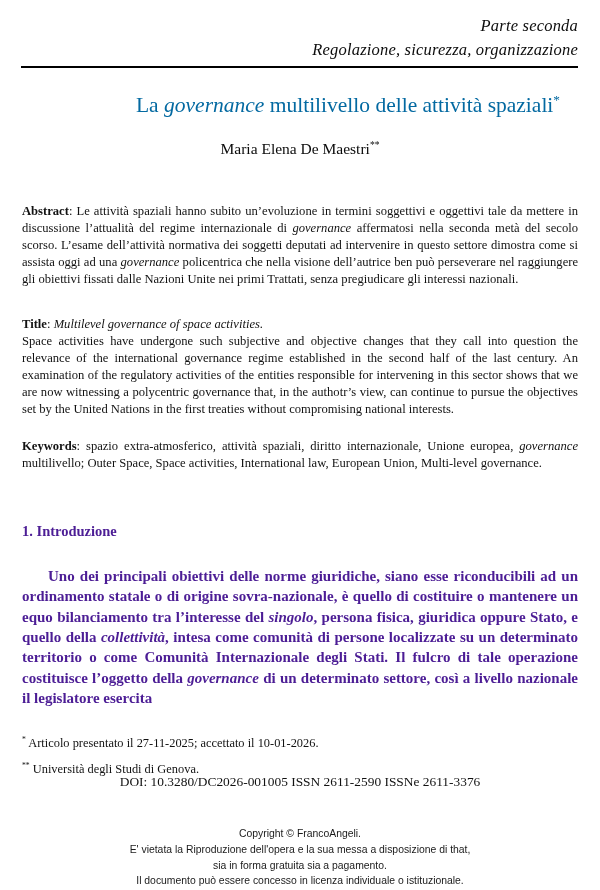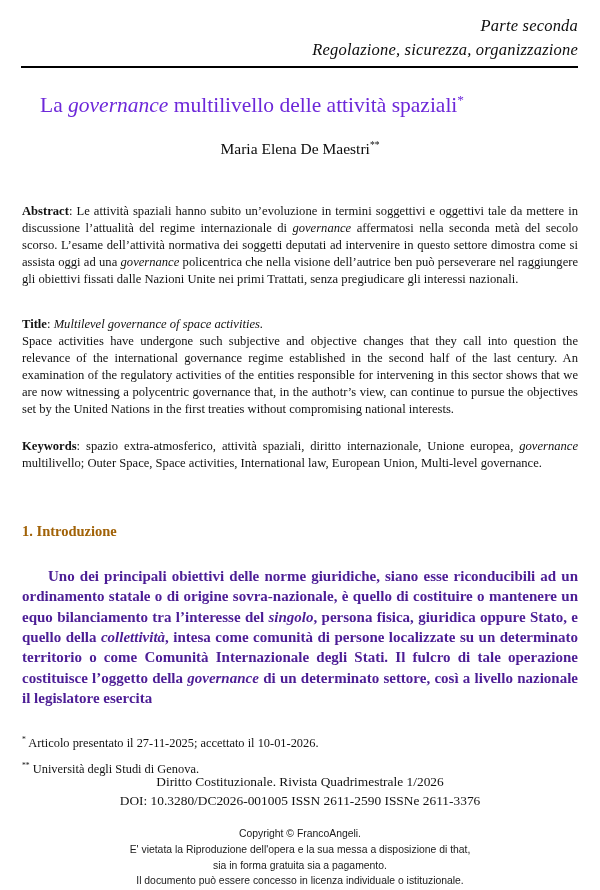--- a/index.html
+++ b/index.html
@@ -41,24 +41,24 @@
     height: 2px;
     background: #000000;
   }
 
   
   .title {
     position: absolute;
     top: 92px;
     left: 40px;
     right: 40px;
-    text-align: left;
+    text-align: right;
     font-size: 21.5px;
     line-height: 1.3;
-    color: #6d28d9;
+    color: #0369a1;
   }
   .title i { font-style: italic; }
   .author {
     position: absolute;
     top: 140px;
     left: 40px;
     right: 40px;
     text-align: center;
     font-size: 15.5px;
     color: #0a0a0a;
@@ -88,21 +88,21 @@
   #keywords-block { top: 438px; }
 
   
   .section-heading {
     position: absolute;
     top: 523px;
     left: 22px;
     width: 556px;
     font-size: 14.5px;
     font-weight: bold;
-    color: #a16207;
+    color: #4c1d95;
   }
 
   
   .body-par {
     position: absolute;
     top: 566px;
     left: 22px;
     width: 556px;
     text-align: justify;
     font-size: 15px;
@@ -174,21 +174,20 @@
   <div class="section-heading">1. Introduzione</div>
 
   <div class="body-par"><span>Uno dei principali obiettivi delle norme giuridiche, siano esse riconducibili ad un ordinamento statale o di origine sovra-nazionale, è quello di costituire o mantenere un equo bilanciamento tra l’interesse del </span><i>singolo</i><span>, persona fisica, giuridica oppure Stato, e quello della </span><i>collettività</i><span>, intesa come comunità di persone localizzate su un determinato territorio o come Comunità Internazionale degli Stati. Il fulcro di tale operazione costituisce l’oggetto della </span><i>governance</i><span> di un determinato settore, così a livello nazionale il legislatore esercita</span></div>
 
   <div class="footnotes">
     <div class="fn"><sup class="mark">*</sup><span> Articolo presentato il 27-11-2025; accettato il 10-01-2026.</span></div>
     <div class="fn"><sup class="mark">**</sup><span> Università degli Studi di Genova.</span></div>
   </div>
 
   <div class="imprint">
-    <div>Diritto Costituzionale. Rivista Quadrimestrale 1/2026</div>
     <div>DOI: 10.3280/DC2026-001005  ISSN 2611-2590 ISSNe 2611-3376</div>
   </div>
 
   <div class="copyright">
     <div>Copyright © FrancoAngeli.</div>
     <div>E' vietata la Riproduzione dell'opera e la sua messa a disposizione di that,</div>
     <div>sia in forma gratuita sia a pagamento.</div>
     <div>Il documento può essere concesso in licenza individuale o istituzionale.</div>
   </div>
 

